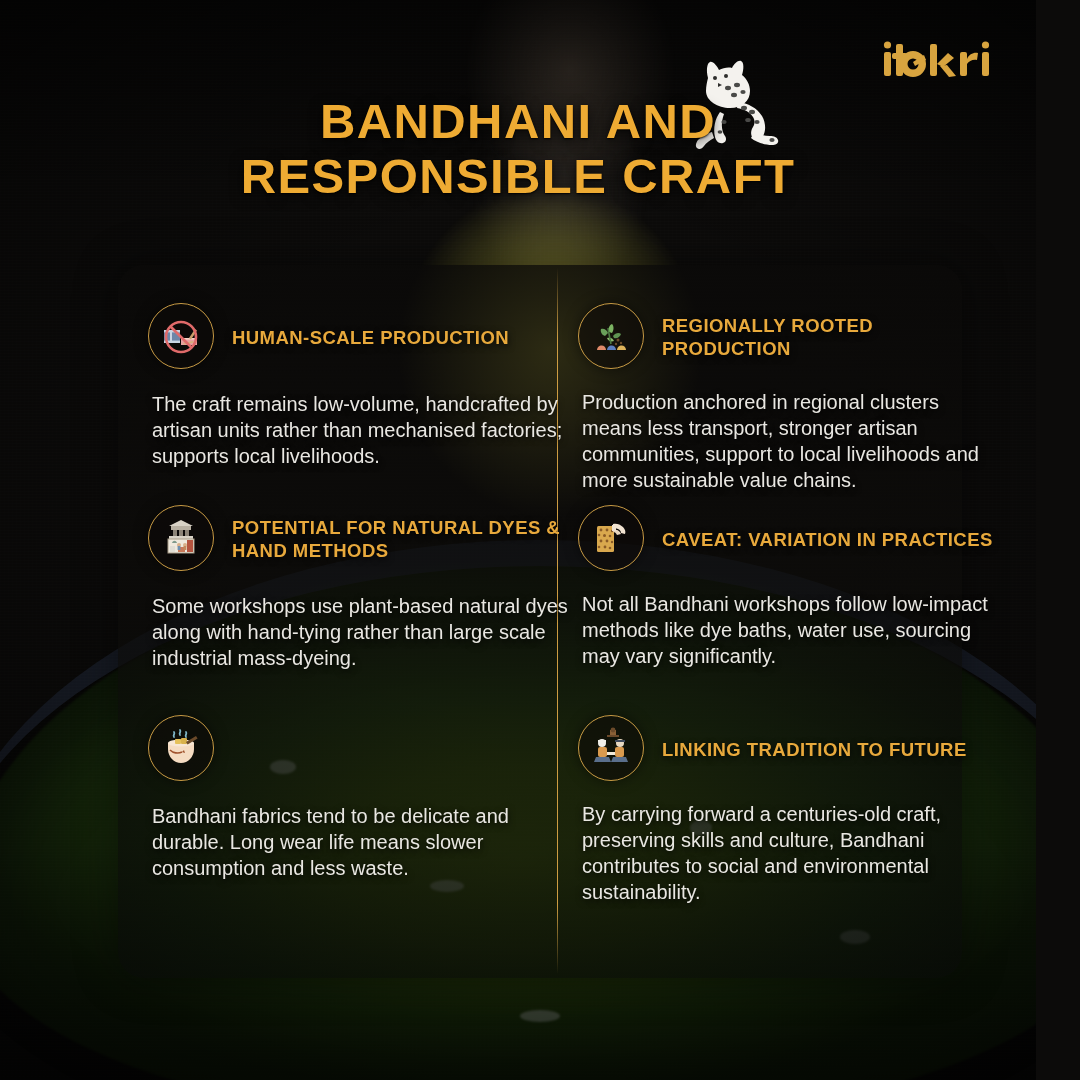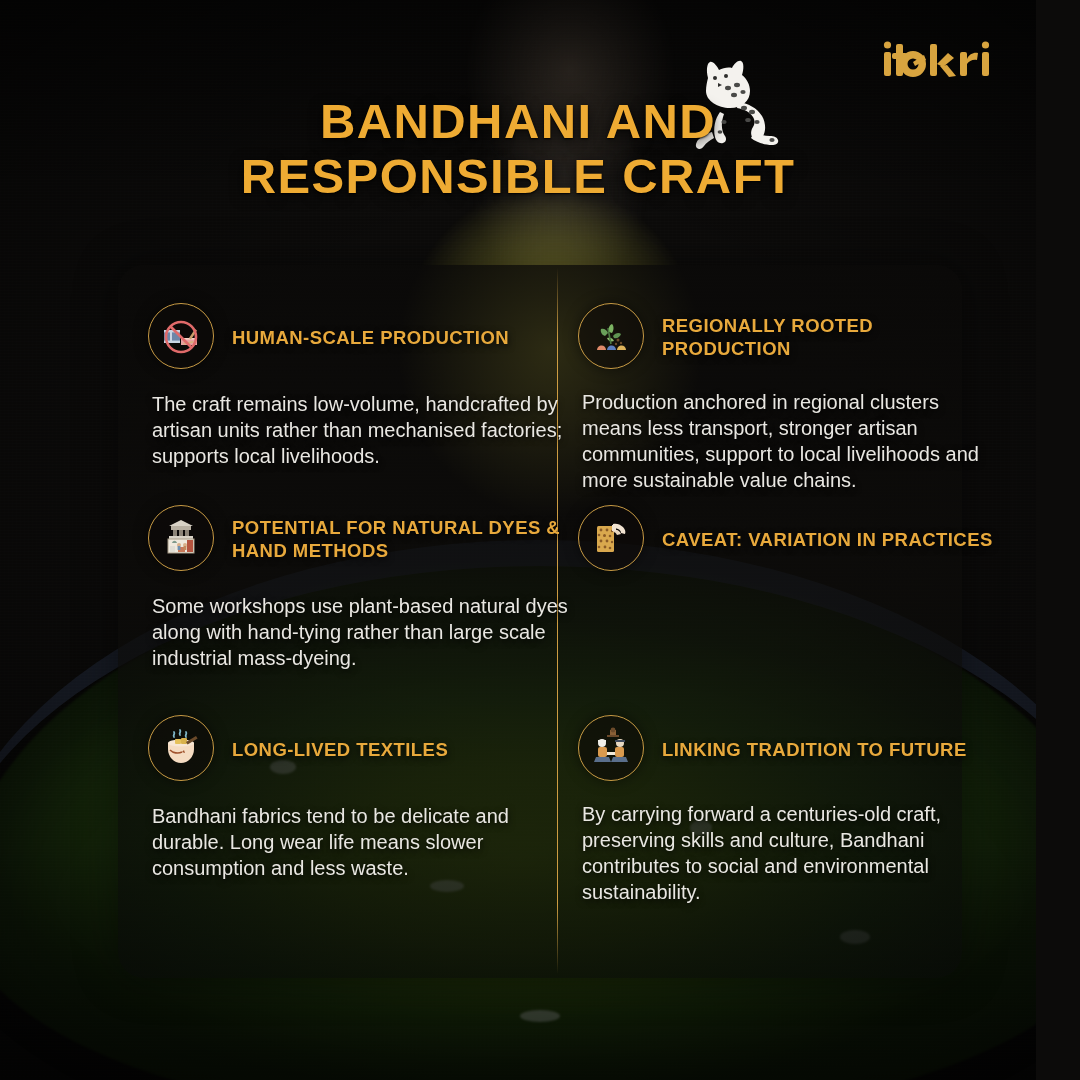--- a/index.html
+++ b/index.html
@@ -287,41 +287,41 @@
                 <circle cx="16" cy="31" r="1.4"></circle>
                 <circle cx="21" cy="32" r="1.3"></circle>
             </g>
             <path d="M24 8c3-1 7 0 10 3 2 2 3 5 2 7l-4-1c0-2-1-3-3-4-2-1-4-1-5 0z" fill="#f2e4d2"></path>
             <path d="M25 14c3-1 6 1 7 4l-4 1c-1-2-2-3-4-3z" fill="#e8d6bf"></path>
             <path d="M23 9h4v6h-4z" fill="#f2e4d2"></path>
           </svg>
         </div>
         <div class="h-text">CAVEAT: VARIATION IN PRACTICES</div>
       </div>
+      <div class="body-text">Not all Bandhani workshops follow low-impact methods like dye baths, water use, sourcing may vary significantly.</div>
     </div>
 
     <div class="item c0 r2">
       <div class="item-head">
         <div class="badge">
           <svg viewBox="0 0 44 44" width="44" height="44" aria-hidden="true">
             <g stroke="#7fb7c8" stroke-width="1.8" fill="none" stroke-linecap="round">
               <path d="M15 11c-1.5-2 1.5-3 0-5"></path>
               <path d="M21 9c-1.5-2 1.5-3 0-5"></path>
               <path d="M27 11c-1.5-2 1.5-3 0-5"></path>
             </g>
             <path d="M9 17h26v6c0 8-6 14-13 14S9 31 9 23z" fill="#f5dcc2"></path>
             <ellipse cx="22" cy="17" rx="13" ry="3.6" fill="#f8e7d4"></ellipse>
             <path d="M11 24c3 3 8 4 12 2" stroke="#a0522d" stroke-width="1.6" fill="none"></path>
             <path d="M23 26l2-2 1 3z" fill="#a0522d"></path>
             <rect x="16" y="13" width="6" height="5" rx="1" fill="#e5c15a"></rect>
             <rect x="22" y="12" width="6" height="6" rx="1" fill="#d9b24c"></rect>
             <path d="M27 16l10-6 1.6 2.6-10 6z" fill="#6b4a2a"></path>
           </svg>
         </div>
-        <div class="h-text">LONG-LIVED TEXTILES</div>
       </div>
       <div class="body-text">Bandhani fabrics tend to be delicate and durable. Long wear life means slower consumption and less waste.</div>
     </div>
 
     <div class="item c1 r2">
       <div class="item-head">
         <div class="badge">
           <svg viewBox="0 0 44 44" width="44" height="44" aria-hidden="true">
             <rect x="18" y="9" width="12" height="2" fill="#6b4a2a"></rect>
             <path d="M21 4h6v5h-6z" fill="#8a6036"></path>

